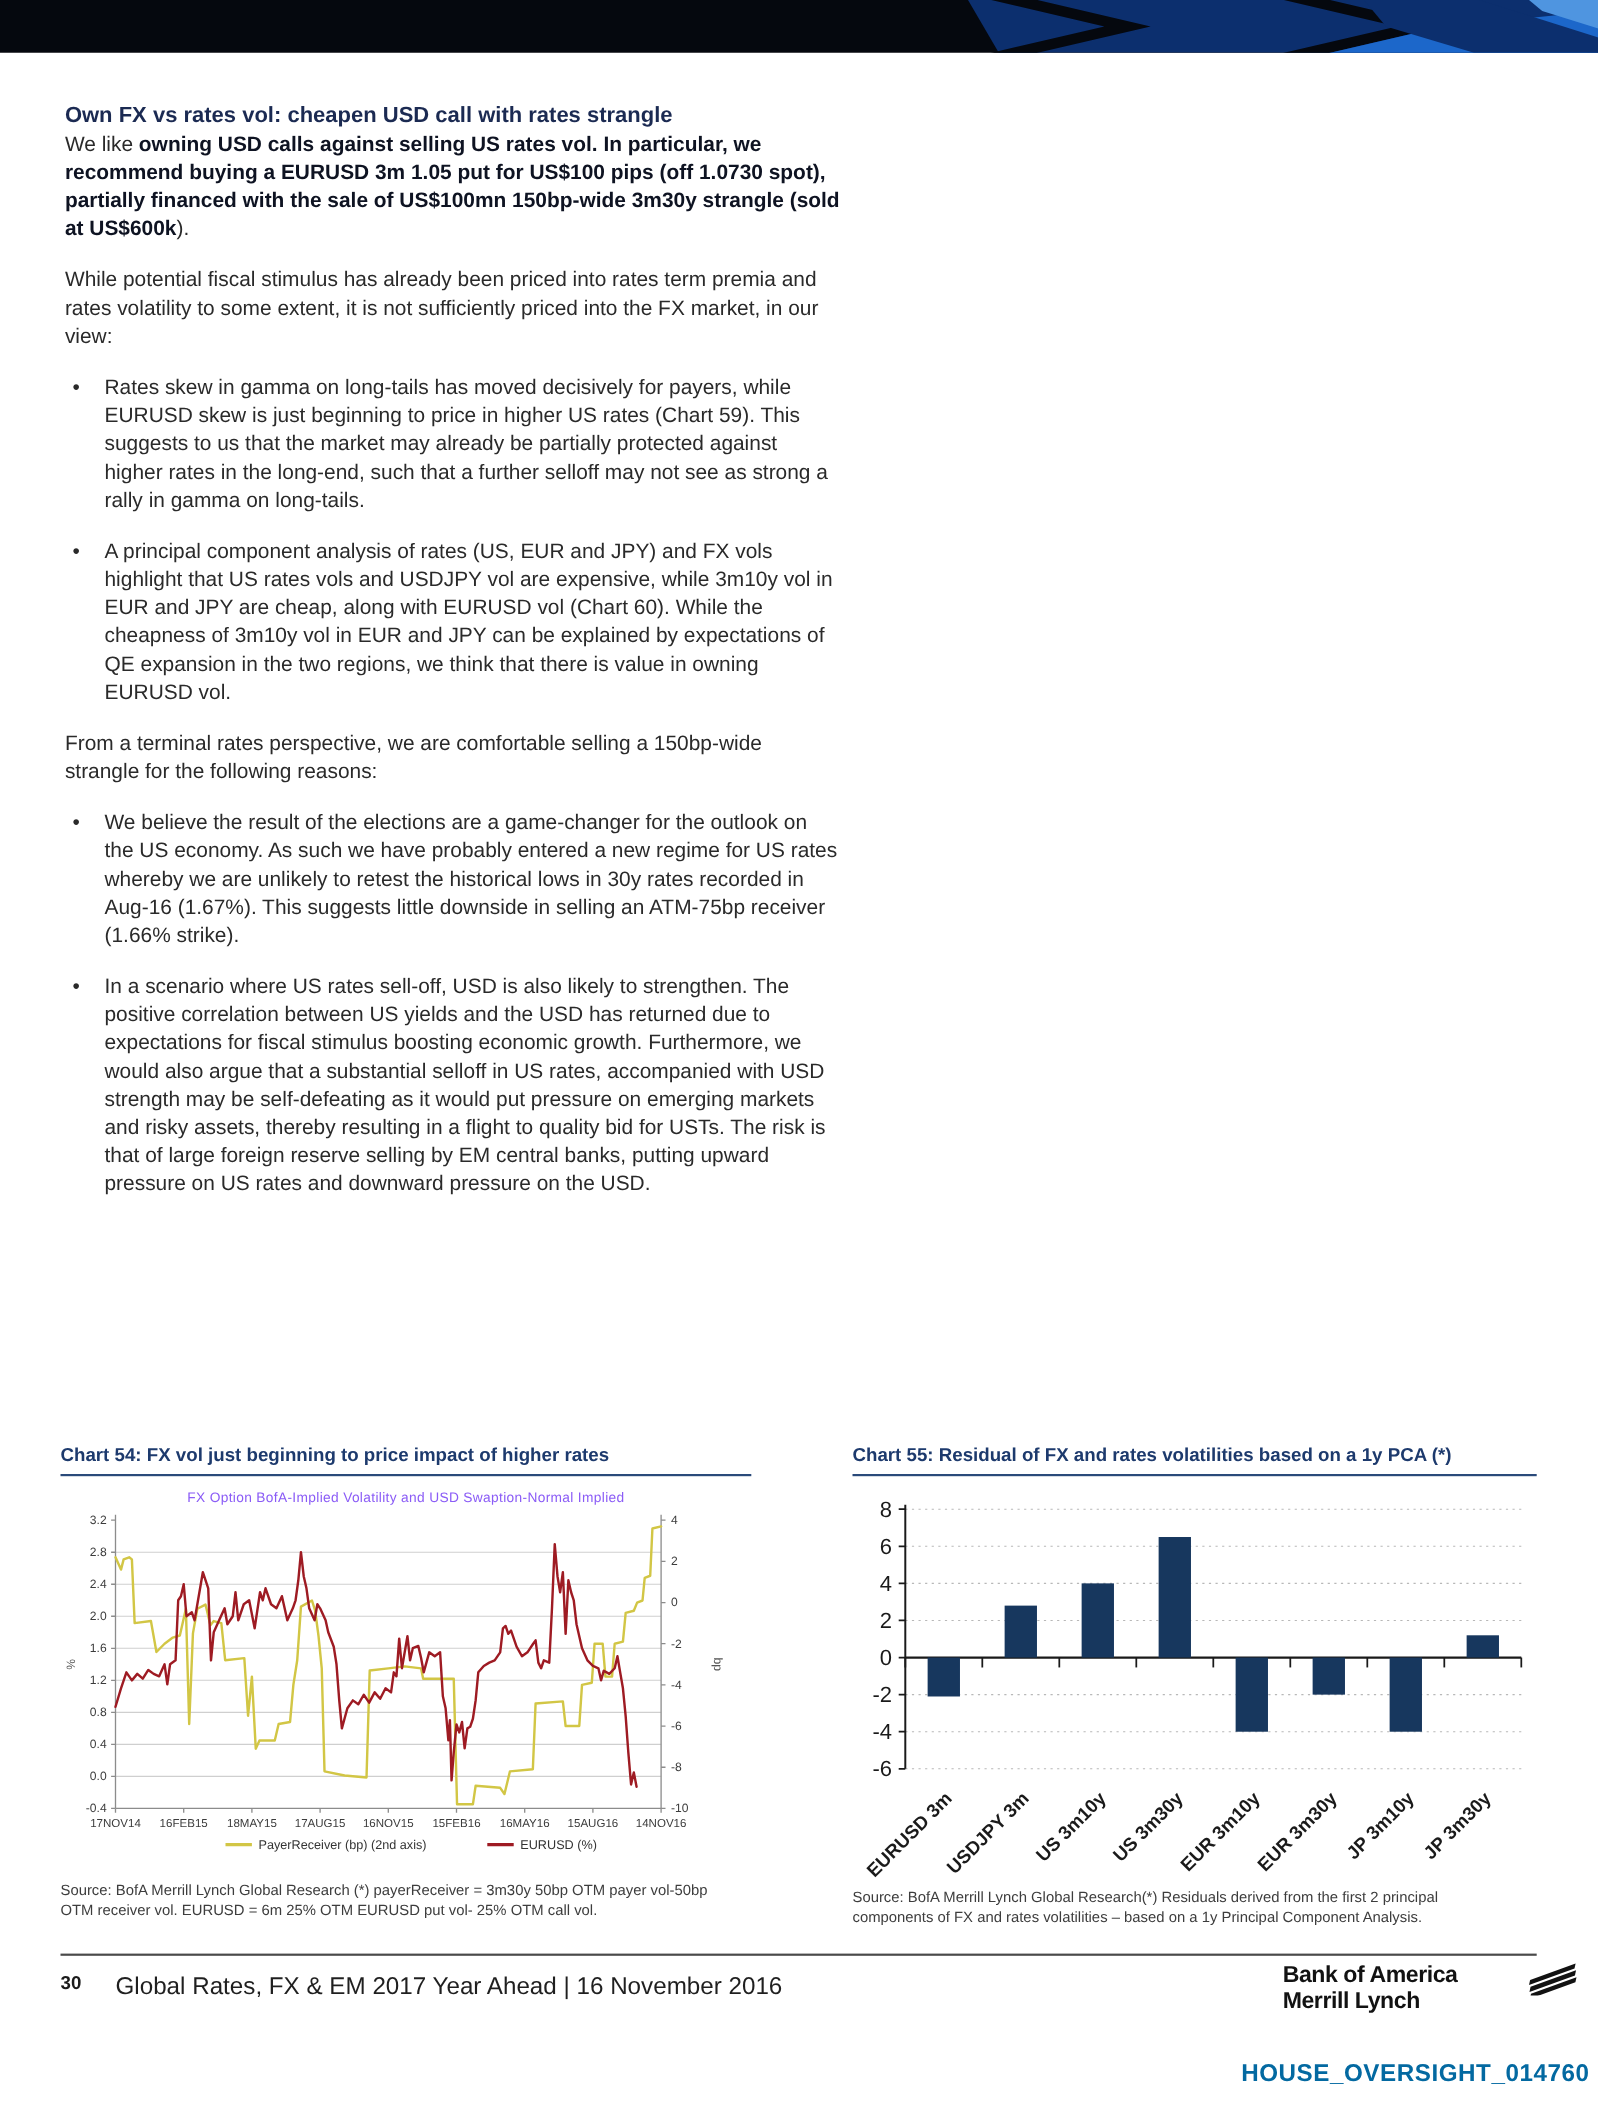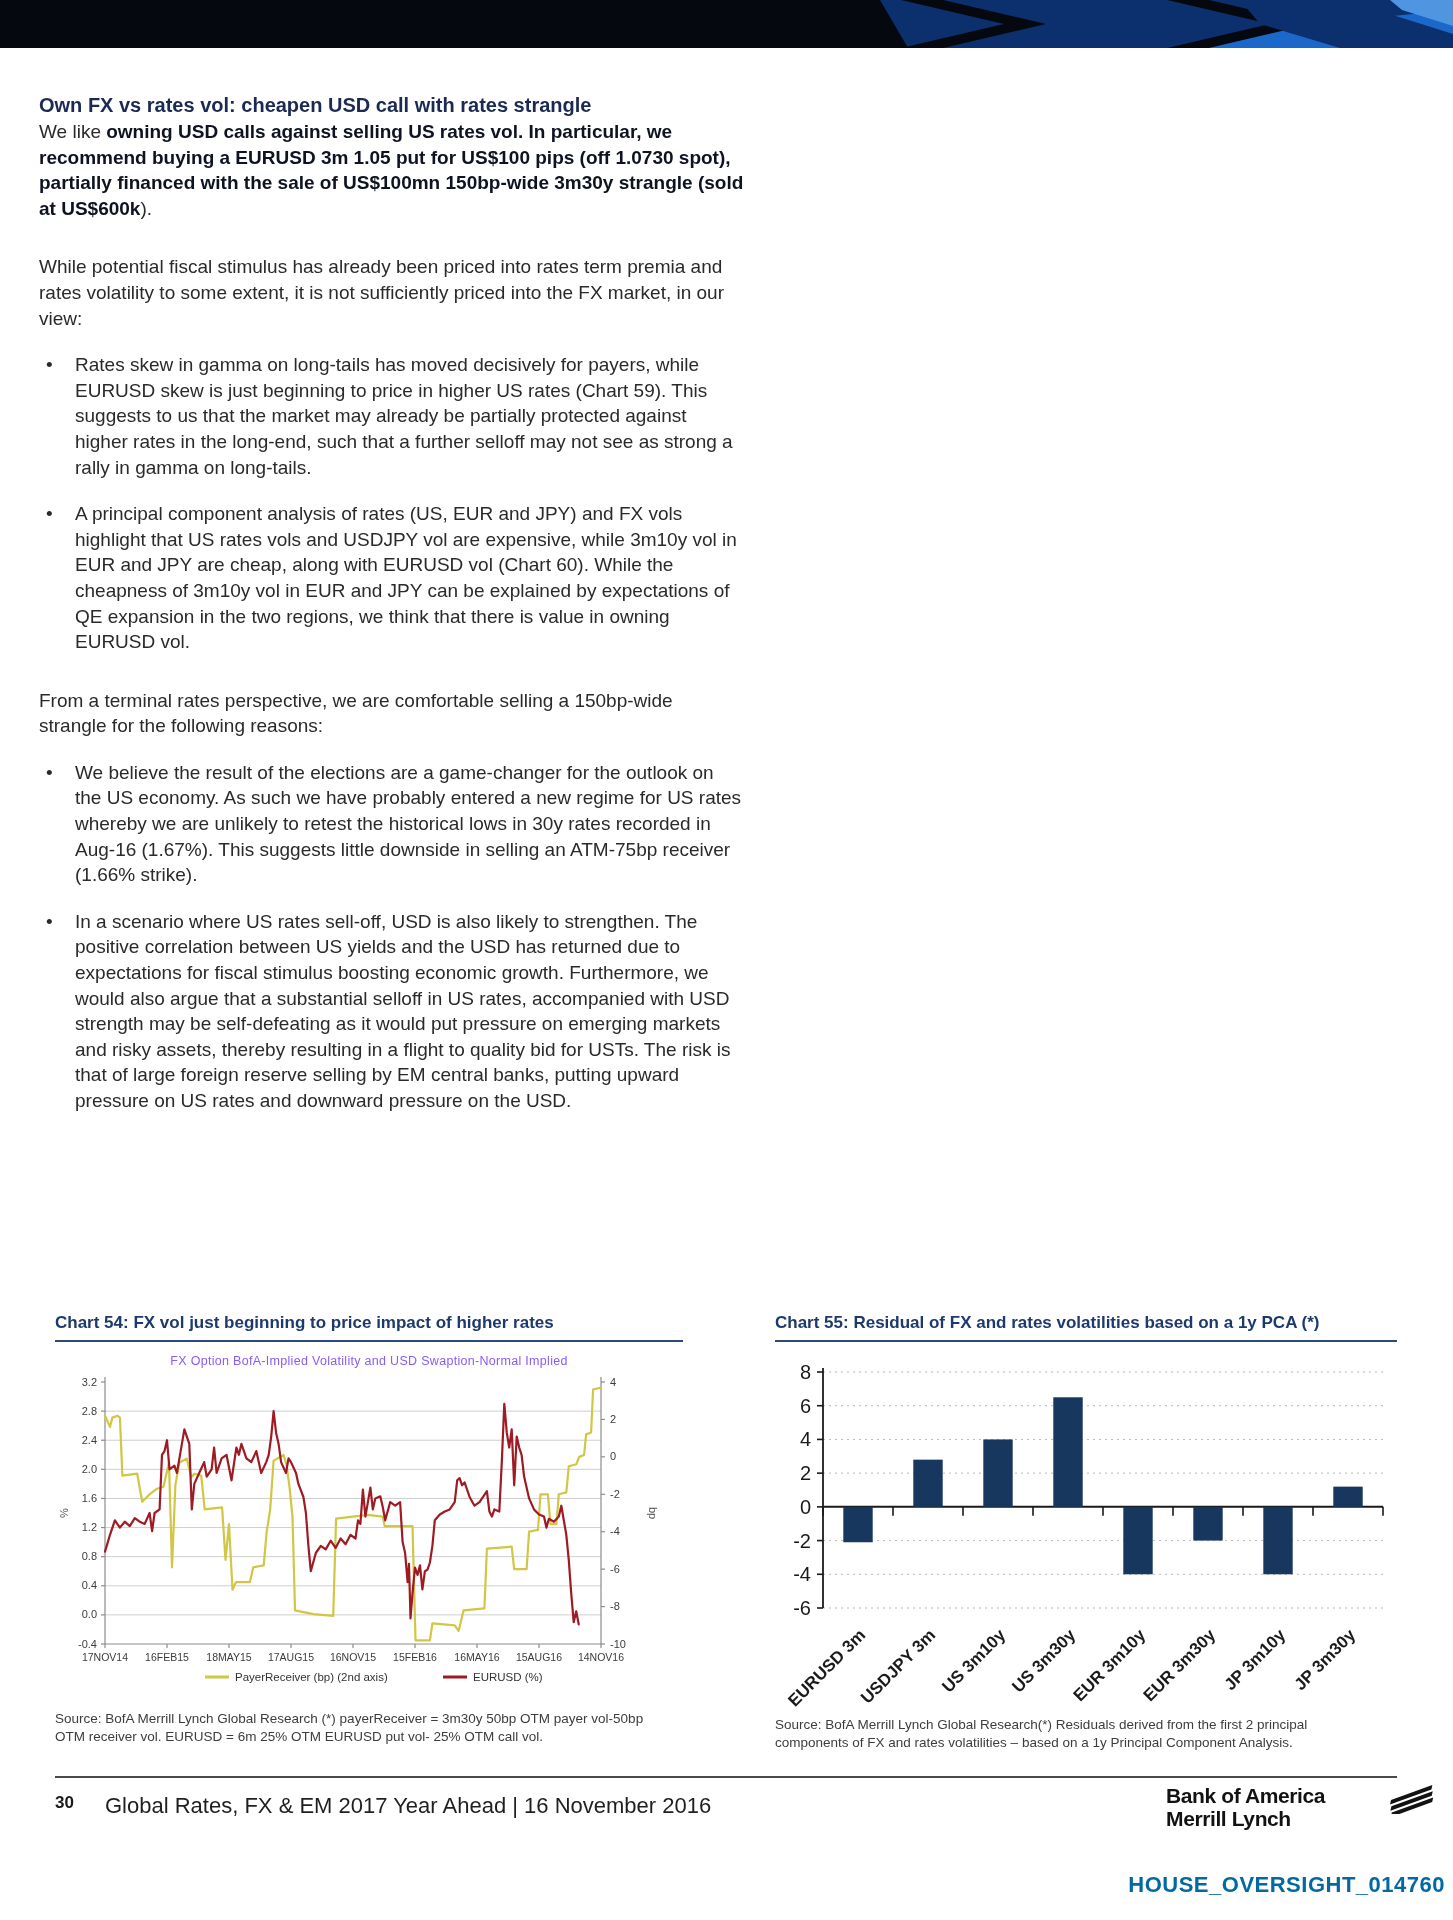--- a/index.html
+++ b/index.html
@@ -1,25 +1,25 @@
 <!DOCTYPE html>
 <html><head>
 <meta charset="utf-8">
 <style>
   * { margin:0; padding:0; box-sizing:border-box; }
   body { background:#e8e8e8; font-family:"Liberation Sans", sans-serif; }
   .page { position:relative; width:1453px; height:1920px; background:#ffffff; margin:0 auto; overflow:hidden; }
 
   .banner { position:absolute; top:0; left:0; width:1453px; height:48px; border-bottom:2px solid #9a9a9a; }
 
-  .content { position:absolute; left:39px; top:92px; width:705px; color:#2a2a2a; }
+  .content { position:absolute; left:59px; top:92px; width:705px; color:#2a2a2a; }
   .headline { font-size:20px; font-weight:700; color:#1b2a52; line-height:26px; }
   .lead { font-size:19px; line-height:25.6px; margin-top:1px; color:#2a2a2a; }
   .lead b { color:#0e1322; }
-  .para { font-size:19px; line-height:25.6px; margin-top:33px; }
+  .para { font-size:19px; line-height:25.6px; margin-top:21px; }
   ul.bullets { list-style:none; margin-top:21px; }
   ul.bullets li { position:relative; padding-left:36px; font-size:19px; line-height:25.6px; margin-bottom:21px; }
   ul.bullets li::before { content:"\2022"; position:absolute; left:7px; top:0; font-size:19px; color:#2a2a2a; }
   ul.bullets li:last-child { margin-bottom:0; }
 
   .charts { position:absolute; top:1312px; left:55px; width:1342px; display:flex; justify-content:space-between; }
   .chart-block { width:628px; }
   .chart-block.right { width:622px; }
   .chart-title { font-size:17px; font-weight:700; color:#1d3a6d; padding-bottom:7px; border-bottom:2px solid #2a4a7a; line-height:21px; }
   .chart-subtitle { text-align:center; font-size:12.5px; color:#8b5cf6; margin-top:12px; letter-spacing:0.3px; }

